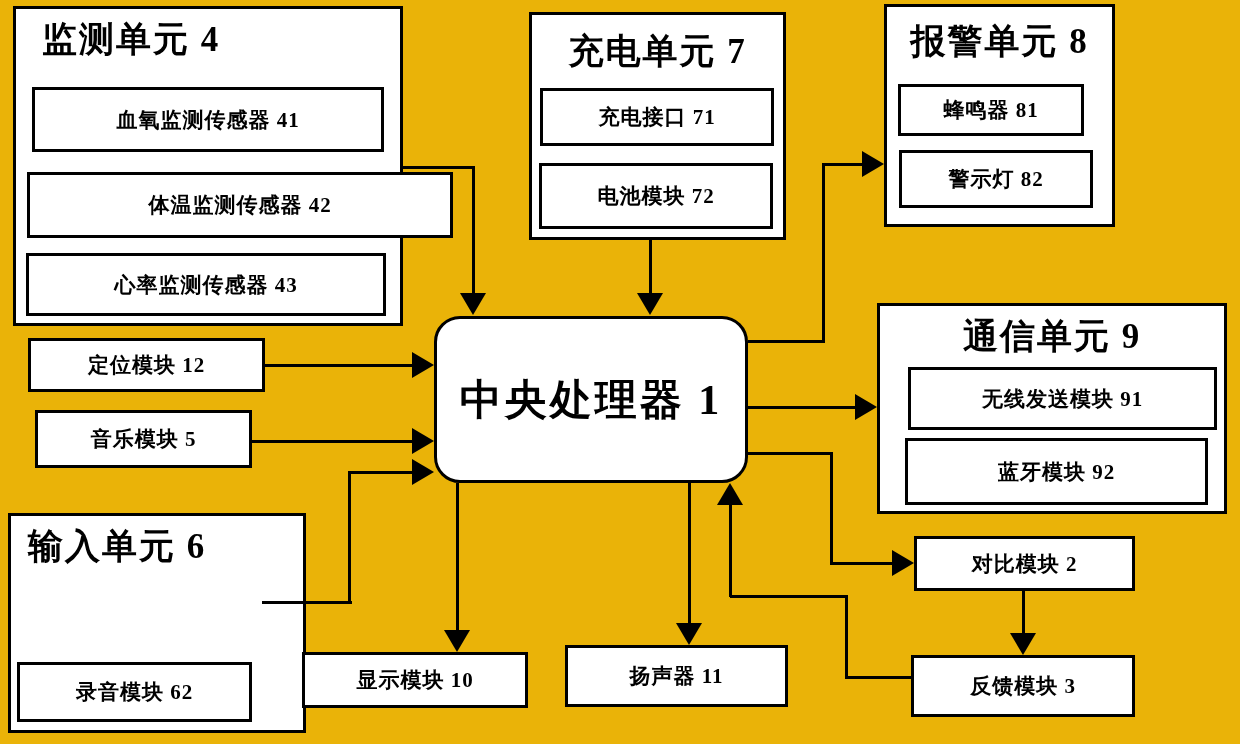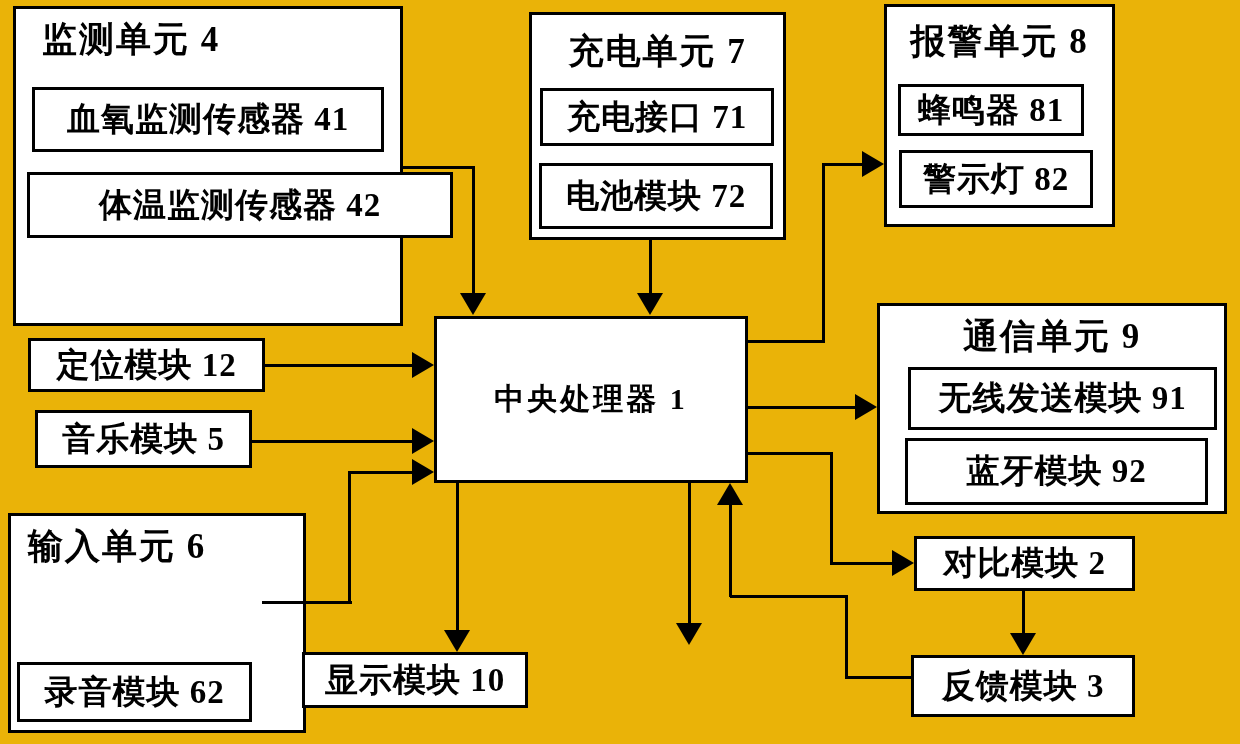--- a/index.html
+++ b/index.html
@@ -3,42 +3,43 @@
 <meta charset="utf-8">
 <style>
   html,body{margin:0;padding:0;background:#fff;}
   .canvas{
     position:relative;width:1240px;height:744px;background:#eab308;overflow:hidden;
     font-family:"Liberation Serif","DejaVu Serif",serif;
     font-weight:bold;color:#000;
   }
   .box{position:absolute;border:3px solid #000;box-sizing:border-box;background:#fff;}
   .leaf{display:flex;align-items:center;justify-content:center;white-space:nowrap;
-        font-size:33px;letter-spacing:1px;}
+        font-size:21px;letter-spacing:1px;}
   .title{position:absolute;white-space:nowrap;font-size:35px;letter-spacing:2px;}
   .title.centered{left:0;right:0;text-align:center;}
   .hl{position:absolute;height:3px;background:#000;}
   .vl{position:absolute;width:3px;background:#000;}
   .ar{position:absolute;width:0;height:0;border-top:13px solid transparent;
       border-bottom:13px solid transparent;border-left:22px solid #000;}
   .ad{position:absolute;width:0;height:0;border-left:13px solid transparent;
       border-right:13px solid transparent;border-top:22px solid #000;}
   .au{position:absolute;width:0;height:0;border-left:13px solid transparent;
       border-right:13px solid transparent;border-bottom:22px solid #000;}
-  .cpu-label{font-size:30px;letter-spacing:3px;}
+  .cpu-label{font-size:42px;letter-spacing:3px;border-radius:26px;}
 </style>
 </head>
 <body>
 
 <div class="canvas">
 
   <div class="box" style="left:13px;top:6px;width:390px;height:320px;">
     <div class="title" style="left:26px;top:7px;">监测单元 4</div>
     <div class="box leaf" style="left:16px;top:78px;width:352px;height:65px;">血氧监测传感器 41</div>
     <div class="box leaf" style="left:11px;top:163px;width:426px;height:66px;">体温监测传感器 42</div>
+    <div class="box leaf" style="left:10px;top:244px;width:360px;height:63px;">心率监测传感器 43</div>
   </div>
 
   <div class="box" style="left:529px;top:12px;width:257px;height:228px;">
     <div class="title centered" style="top:13px;">充电单元 7</div>
     <div class="box leaf" style="left:8px;top:73px;width:234px;height:58px;">充电接口 71</div>
     <div class="box leaf" style="left:7px;top:148px;width:234px;height:66px;">电池模块 72</div>
   </div>
 
   <div class="box" style="left:884px;top:4px;width:231px;height:223px;">
     <div class="title centered" style="top:11px;">报警单元 8</div>
@@ -55,20 +56,21 @@
   <div class="box" style="left:8px;top:513px;width:298px;height:220px;">
     <div class="title" style="left:17px;top:7px;">输入单元 6</div>
     <div class="box leaf" style="left:6px;top:146px;width:235px;height:60px;">录音模块 62</div>
   </div>
 
   <div class="box leaf cpu-label" style="left:434px;top:316px;width:314px;height:167px;">中央处理器 1</div>
 
   <div class="box leaf" style="left:28px;top:338px;width:237px;height:54px;">定位模块 12</div>
   <div class="box leaf" style="left:35px;top:410px;width:217px;height:58px;">音乐模块 5</div>
   <div class="box leaf" style="left:302px;top:652px;width:226px;height:56px;">显示模块 10</div>
+  <div class="box leaf" style="left:565px;top:645px;width:223px;height:62px;">扬声器 11</div>
   <div class="box leaf" style="left:914px;top:536px;width:221px;height:55px;">对比模块 2</div>
   <div class="box leaf" style="left:911px;top:655px;width:224px;height:62px;">反馈模块 3</div>
 
   <div class="hl" style="left:400px;top:166px;width:75px;"></div>
   <div class="vl" style="left:472px;top:166px;height:127px;"></div>
   <div class="ad" style="left:460px;top:293px;"></div>
 
   <div class="vl" style="left:649px;top:240px;height:53px;"></div>
   <div class="ad" style="left:637px;top:293px;"></div>
 

